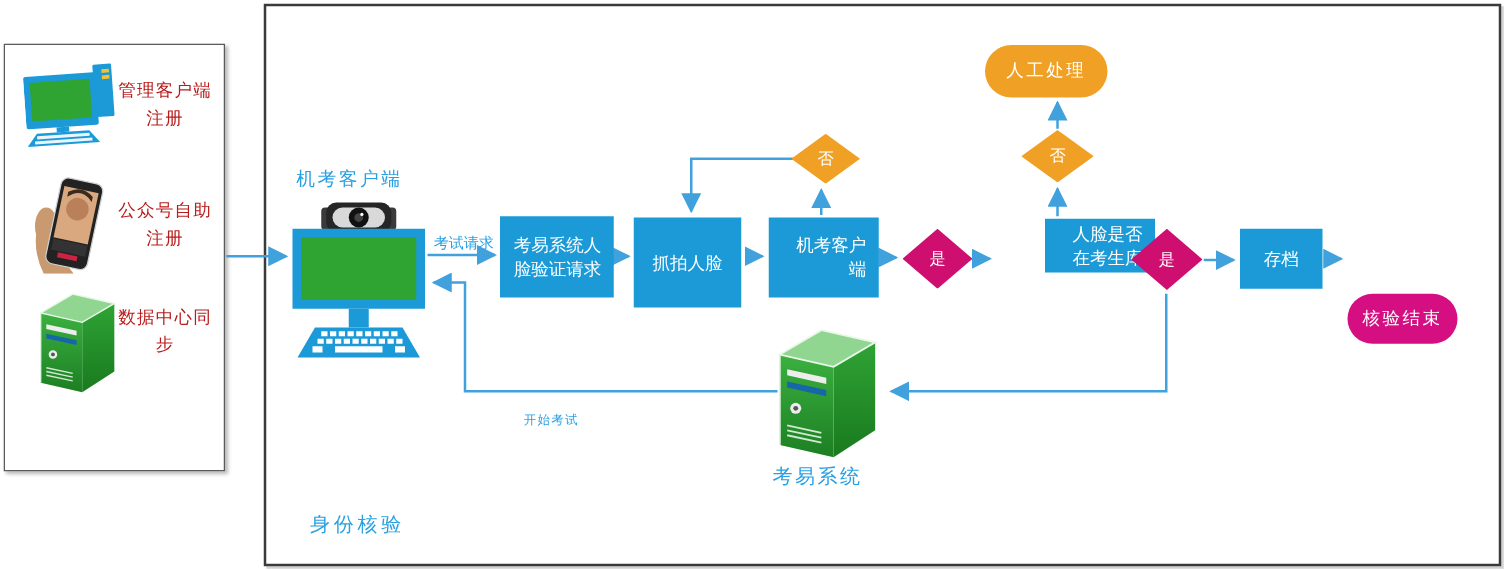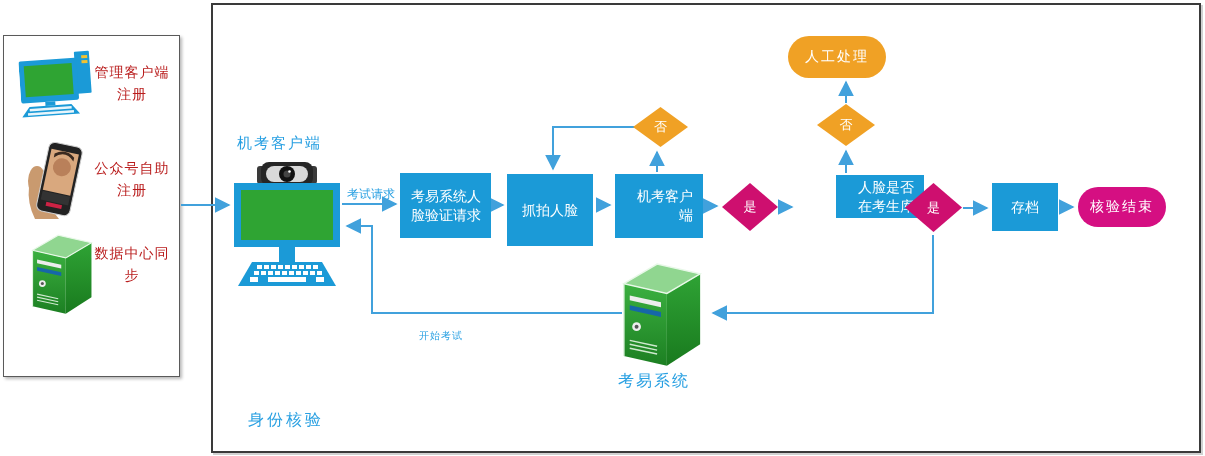--- a/index.html
+++ b/index.html
@@ -13,21 +13,21 @@
   .main-panel{left:211px;top:3px;width:990px;height:450px;border:2px solid #3a3a3a;box-shadow:2px 2px 0 rgba(0,0,0,.18);}
   .wires{position:absolute;left:0;top:0;pointer-events:none;}
   .wire{fill:none;stroke:#41A1DC;stroke-width:2;}
   .node{position:absolute;display:flex;align-items:center;justify-content:center;text-align:right;color:#fff;}
   .proc{background:#1B9AD7;font-size:14px;line-height:1.35;padding:2px 10px;}
   .diamond{clip-path:polygon(50% 0,100% 50%,50% 100%,0 50%);font-size:13px;padding:0;}
   .diamond.orange{background:#F0A125;}
   .diamond.magenta{background:#CE0F6F;}
   .stadium{border-radius:999px;font-size:14px;letter-spacing:2px;}
   .stadium.orange{background:#F0A125;}
-  .stadium.magenta{background:#D50F82;}
+  .stadium.magenta{background:#D50F82;margin-top:48px;}
   .blue-label{position:absolute;color:#29A0E2;white-space:nowrap;}
   .lp-item-label{position:absolute;color:#b91c1c;font-size:14px;line-height:1.55;letter-spacing:1px;text-align:center;}
   .lp-title{position:absolute;color:#29A0E2;font-size:17px;font-weight:bold;letter-spacing:2px;white-space:nowrap;}
   .icon{position:absolute;}
 </style>
 </head>
 <body>
 
 <div class="stage">
 

